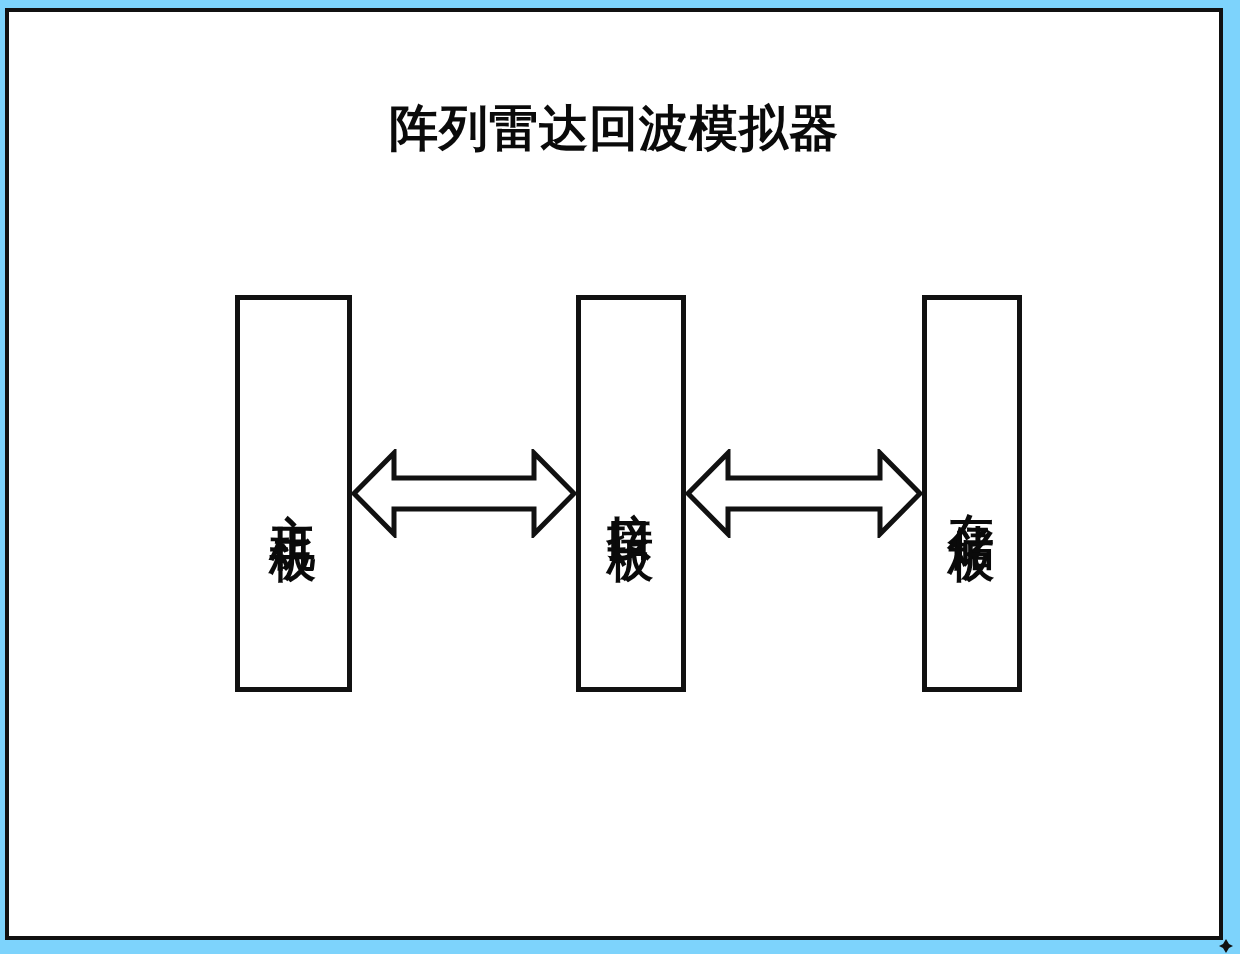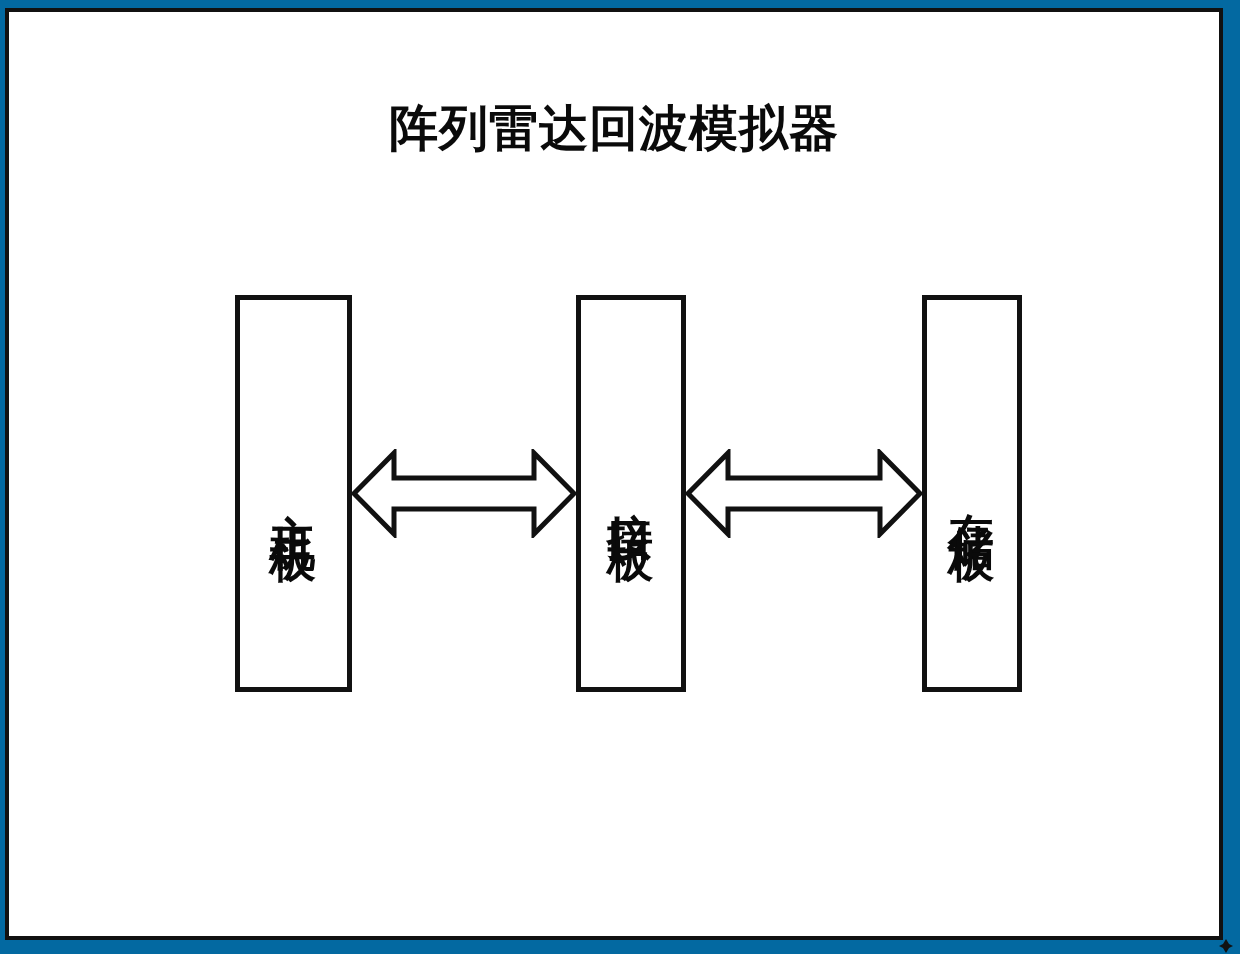--- a/index.html
+++ b/index.html
@@ -8,21 +8,21 @@
     padding: 0;
     background: #ffffff;
   }
   body {
     font-family: "DejaVu Sans", "Liberation Sans", sans-serif;
   }
   #page {
     position: relative;
     width: 1240px;
     height: 954px;
-    background: #0369a1;
+    background: #7dd3fc;
     overflow: hidden;
   }
   
   #figure-frame {
     position: absolute;
     left: 5px;
     top: 8px;
     width: 1218px;
     height: 932px;
     border: 4px solid #111111;

